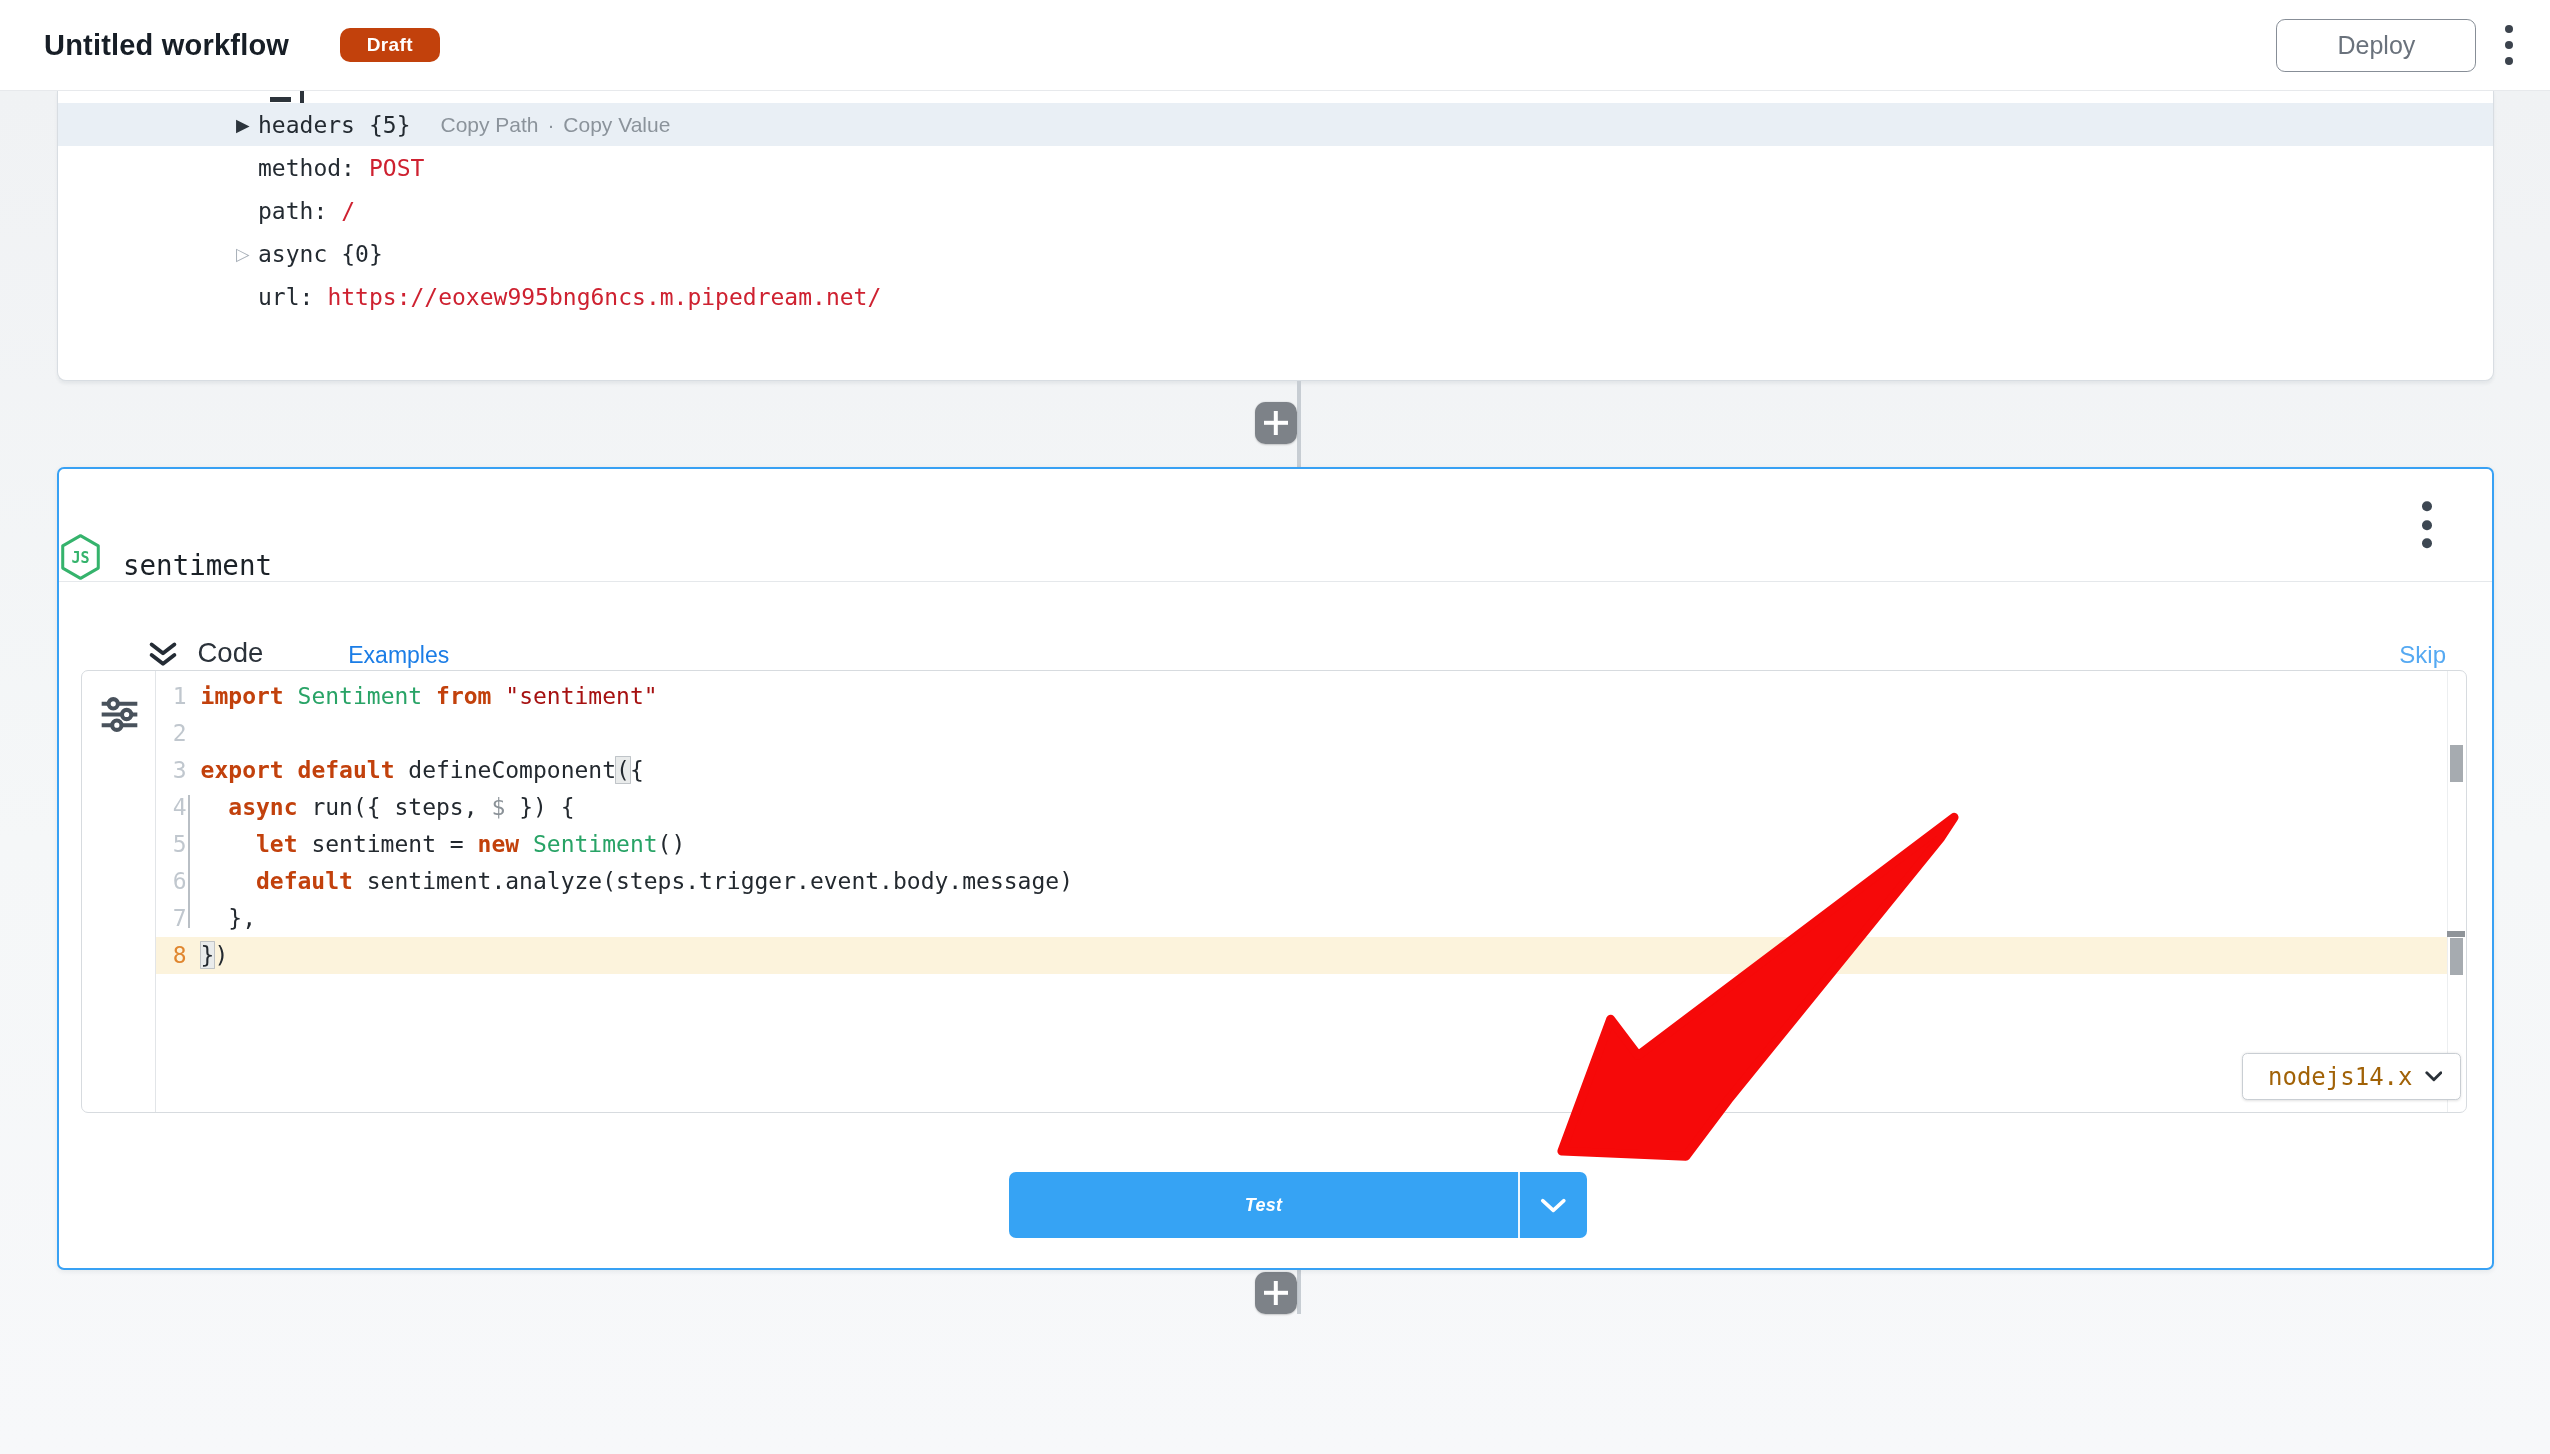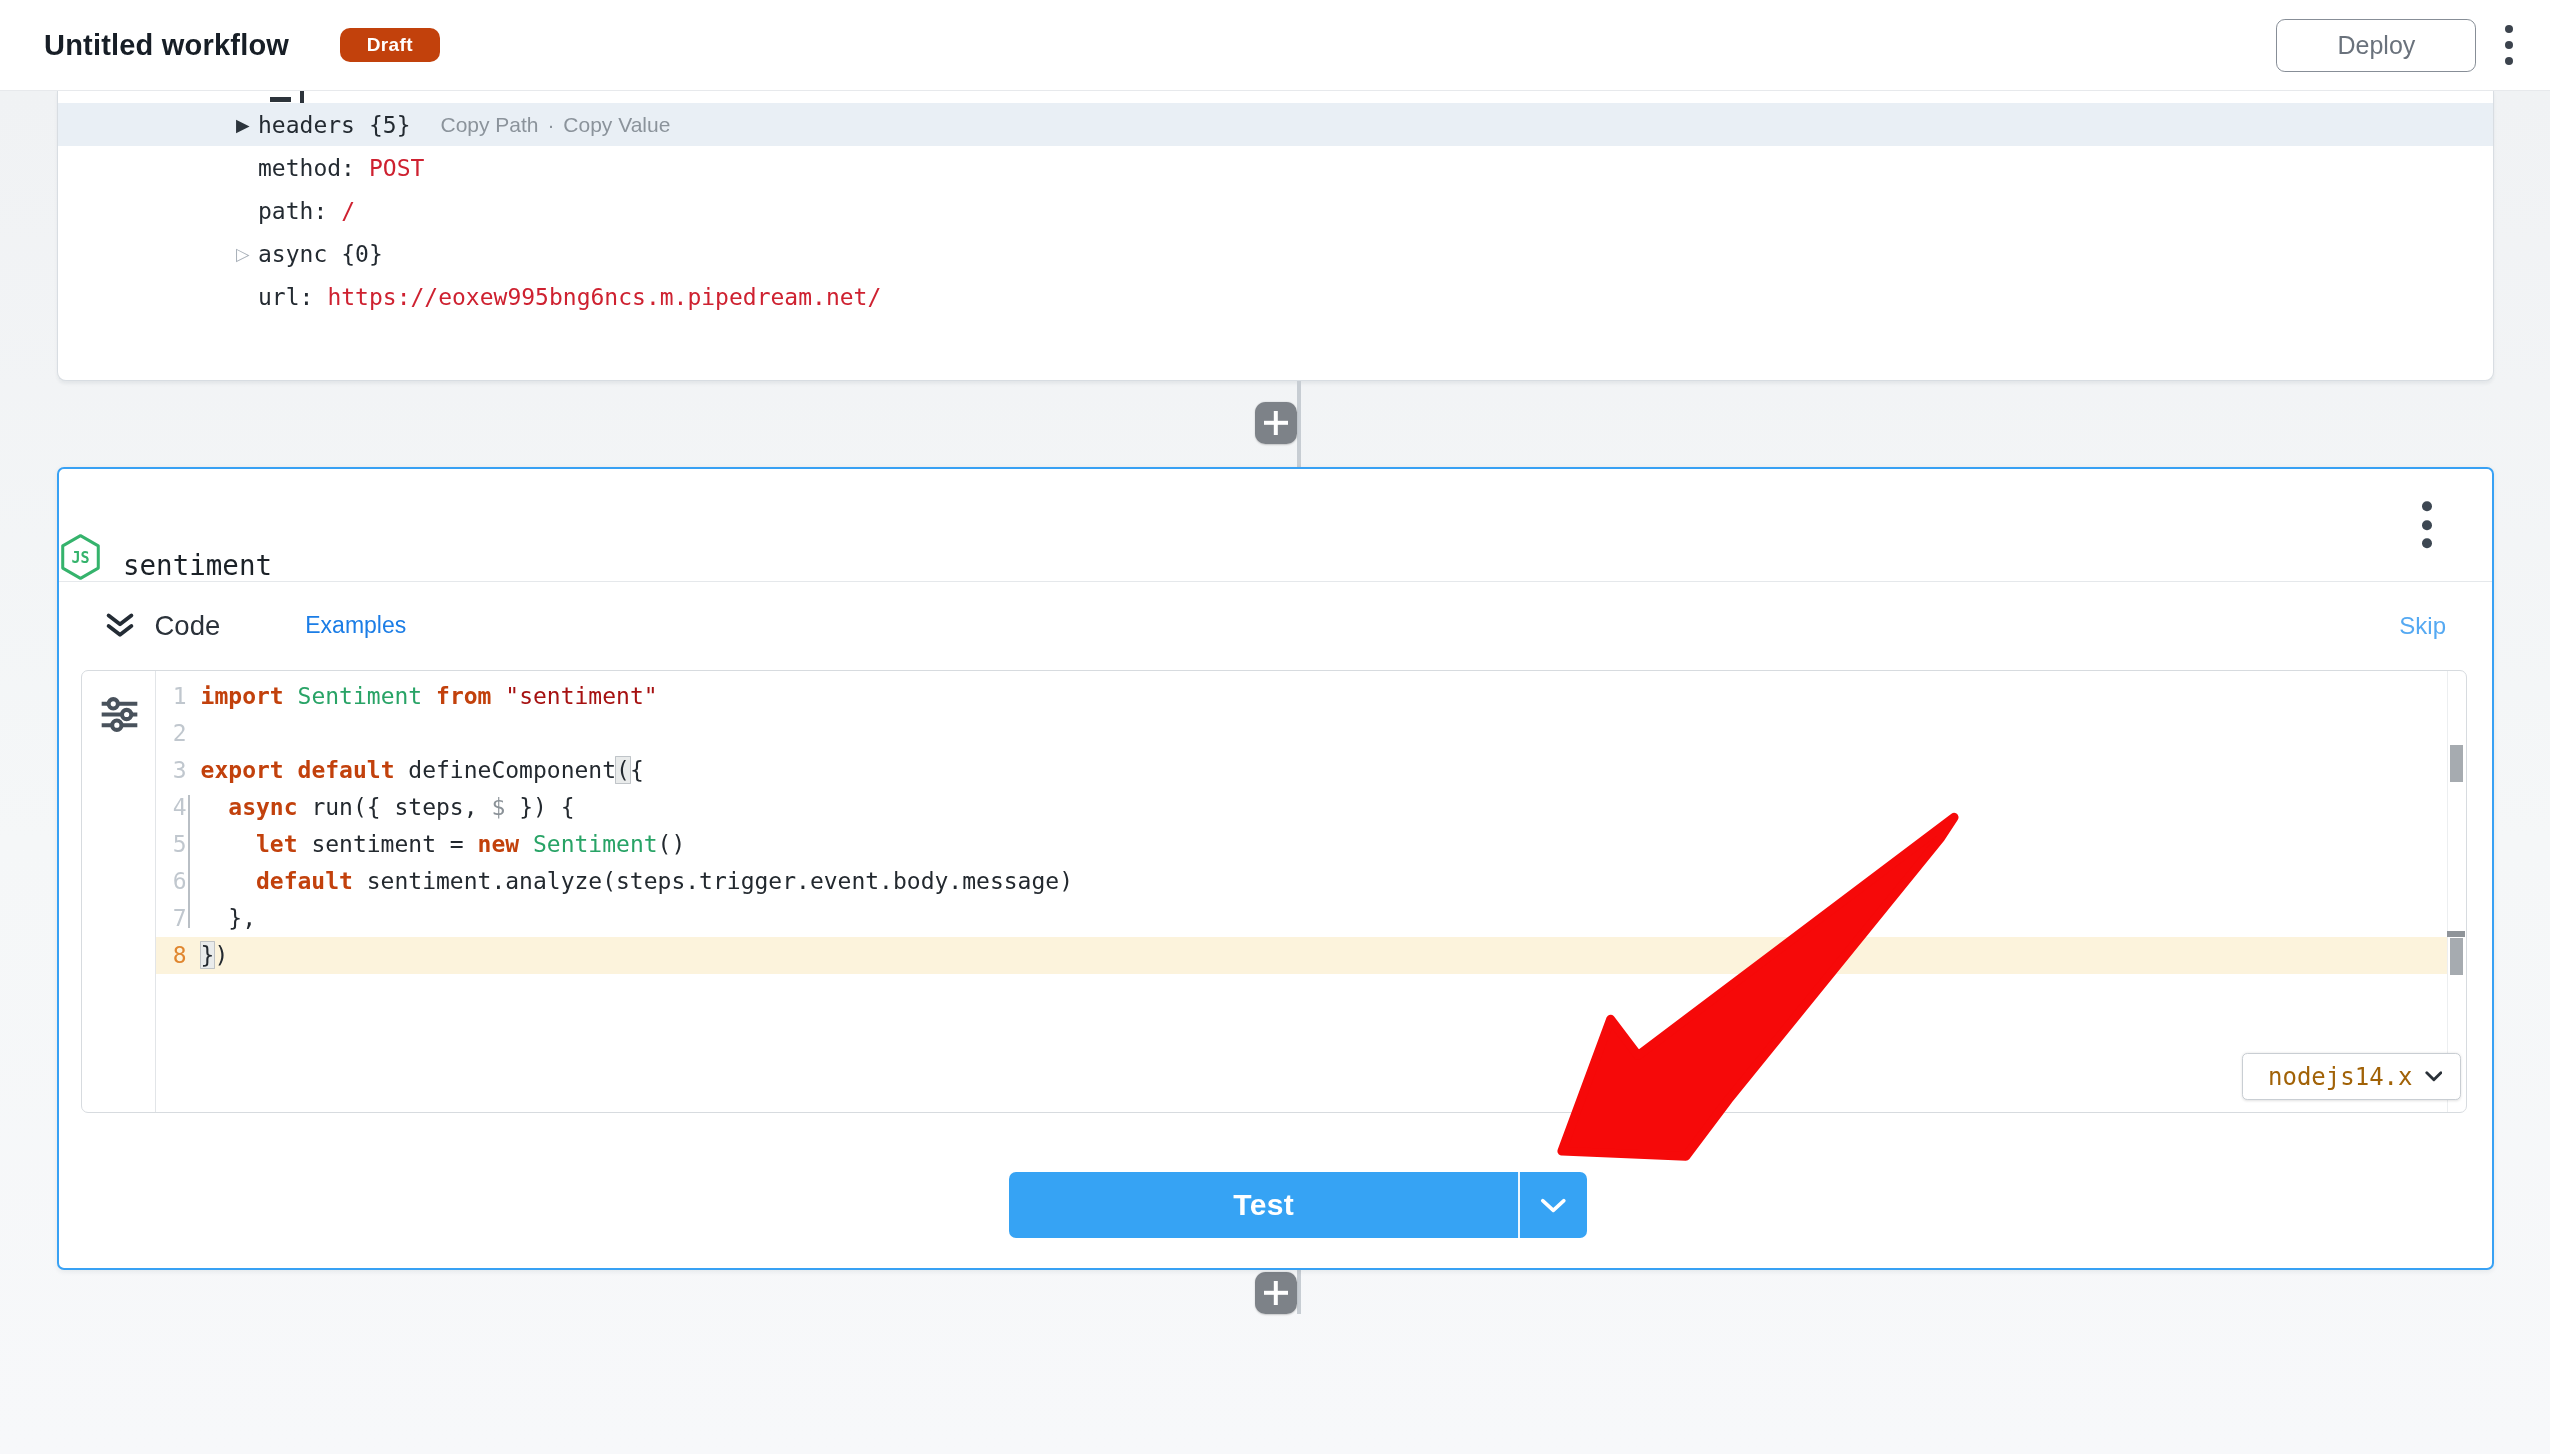--- a/index.html
+++ b/index.html
@@ -57,21 +57,21 @@
   .step-card { position:absolute; left:57px; top:376px; width:2437px; height:803px; background:#fff;
                border:2.7px solid #38a1f4; border-radius:7px; box-shadow:0 1.8px 5.3px rgba(20,40,60,.07); }
   .step-header { position:relative; height:113px; display:flex; align-items:flex-end; 
                  border-bottom:0.9px solid #e5e8eb; }
   .node-icon { width:43px; height:48px; }
   .step-title { margin-left:21px; font-family:"DejaVu Sans Mono",monospace; font-size:27.5px; color:#1b2127; }
   .step-kebab { position:absolute; right:55px; top:50%; transform:translateY(-50%); display:flex;
                 flex-direction:column; gap:8.9px; padding:5.3px; }
   .step-kebab i { width:9.7px; height:9.7px; border-radius:50%; background:#3d4752; }
 
-  .code-bar { height:87px; display:flex; align-items:center; padding:0 46px; }
+  .code-bar { height:87px; display:flex; align-items:flex-end; padding:0 46px;margin-left:43px; }
   .chev2 { width:30px; height:28px; }
   .code-label { margin-left:19.5px; font-size:27.5px; color:#2b323a; }
   .examples-link { margin-left:85px; font-size:23px; color:#1b7de6; }
   .skip-link { margin-left:auto; font-size:24px; color:#55a9f2; }
 
   
   .editor { position:absolute; left:22px; top:201px; width:2386px; height:443px; background:#fff;
             border:0.9px solid #d7dbdf; border-radius:7px; display:flex; overflow:hidden; }
   .tools { flex:0 0 74px; border-right:0.9px solid #e2e5e8; position:relative; }
   .sliders { position:absolute; left:17px; top:23px; }
@@ -96,21 +96,21 @@
 
   .runtime-select { position:absolute; left:2183px; top:584px; width:219px; height:47px; background:#fff;
                     border:0.9px solid #c9ced3; border-radius:5.3px; box-shadow:0 0.9px 2.7px rgba(0,0,0,.12);
                     display:flex; align-items:center; padding:0 17.7px 0 25px; z-index:3;
                     font-family:"DejaVu Sans Mono",monospace; font-size:24px; color:#a16207; }
   .runtime-select svg { margin-left:auto; }
 
   .test-btn { position:absolute; left:950px; top:703px; width:578px; height:66px; background:#36a3f4;
               border-radius:7px; display:flex; overflow:hidden; }
   .test-main { flex:1; display:flex; align-items:center; justify-content:center; color:#fff;
-               font-size:30px; font-weight:bold; letter-spacing:0.3px; }
+               font-size:18px; font-weight:bold; letter-spacing:0.3px;font-style:italic; }
   .test-sep { width:1.8px; background:rgba(255,255,255,.9); margin:0; }
   .test-caret { width:67px; display:flex; align-items:center; justify-content:center; }
 
   
   .arrow-overlay { position:absolute; inset:0; width:2550px; height:1454px; z-index:9; pointer-events:none; }
 </style>
 </head>
 <body>
 
 <div class="app">

